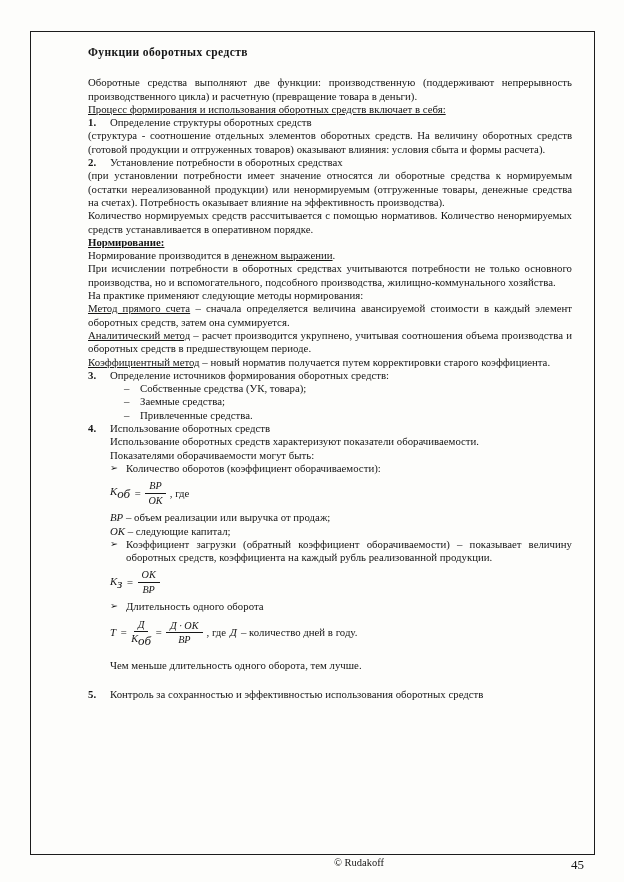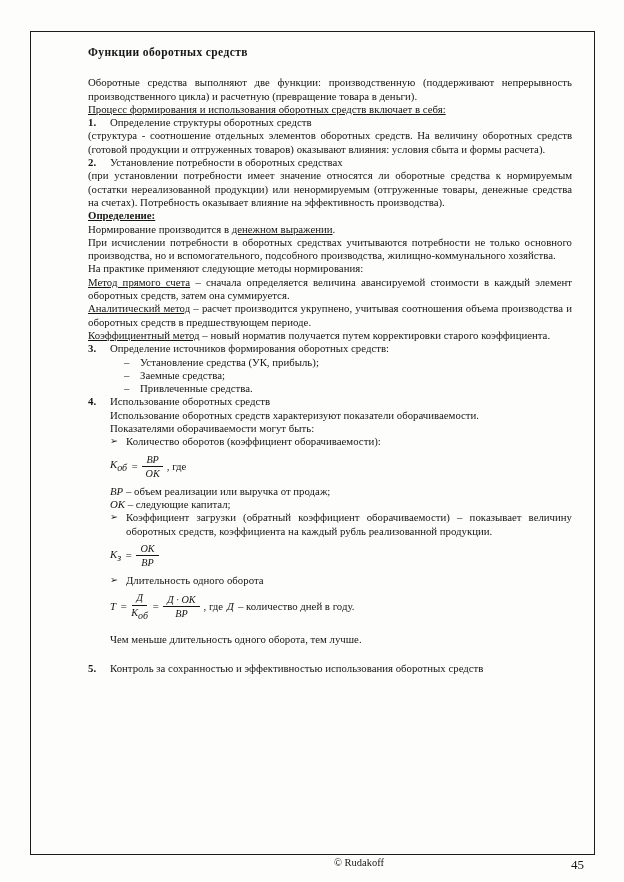--- a/index.html
+++ b/index.html
@@ -39,21 +39,21 @@
     display: flex; align-items: center; gap: 4px;
     margin: 5px 0 5px 22px;
     font-style: italic; text-align: left;
   }
   .frac {
     display: inline-flex; flex-direction: column; align-items: center;
     font-size: 10.2px; line-height: 11.5px;
   }
   .fnum { border-bottom: 1px solid #151515; padding: 0 4px 1px; }
   .fden { padding-top: 1px; }
-  sub { font-size: 10px; }
+  sub { font-size: 13px; }
   .plain { font-style: normal; }
   .ital { font-style: italic; }
   .def { padding-left: 22px; }
   .concl { padding-left: 22px; margin-top: 12px; }
   .item5 { margin-top: 16px; }
   .footer-copy {
     position: absolute; top: 857px; left: 0; width: 100%;
     text-align: center; font-size: 10.5px; padding-left: 47px;
   }
   .footer-page {
@@ -77,38 +77,39 @@
       <span>Определение структуры оборотных средств</span>
     </div>
     <p>(структура - соотношение отдельных элементов оборотных средств. На величину оборотных средств (готовой продукции и отгруженных товаров) оказывают влияния: условия сбыта и формы расчета).</p>
 
     <div class="li">
       <span class="num">2.</span>
       <span>Установление потребности в оборотных средствах</span>
     </div>
     <p>(при установлении потребности имеет значение относятся ли оборотные средства к нормируемым (остатки нереализованной продукции) или ненормируемым (отгруженные товары, денежные средства на счетах). Потребность оказывает влияние на эффективность производства).</p>
 
-    <p class="b u">Определение:</p>
+    <p>Количество нормируемых средств рассчитывается с помощью нормативов. Количество ненормируемых средств устанавливается в оперативном порядке.</p>
+    <p class="b u">Нормирование:</p>
     <p><span>Нормирование производится в</span> <span class="u">денежном выражении</span><span>.</span></p>
 
     <p>При исчислении потребности в оборотных средствах учитываются потребности не только основного производства, но и вспомогательного, подсобного производства, жилищно-коммунального хозяйства.</p>
 
     <p>На практике применяют следующие методы нормирования:</p>
 
     <p><span class="u">Метод прямого счета</span> <span>– сначала определяется величина авансируемой стоимости в каждый элемент оборотных средств, затем она суммируется.</span></p>
     <p><span class="u">Аналитический метод</span> <span>– расчет производится укрупнено, учитывая соотношения объема производства и оборотных средств в предшествующем периоде.</span></p>
     <p><span class="u">Коэффициентный метод</span> <span>– новый норматив получается путем корректировки старого коэффициента.</span></p>
 
     <div class="li">
       <span class="num">3.</span>
       <span>Определение источников формирования оборотных средств:</span>
     </div>
     <div class="sub-li">
       <span class="dash">–</span>
-      <span>Установление средства (УК, прибыль);</span>
+      <span>Собственные средства (УК, товара);</span>
     </div>
     <div class="sub-li">
       <span class="dash">–</span>
       <span>Заемные средства;</span>
     </div>
     <div class="sub-li">
       <span class="dash">–</span>
       <span>Привлеченные средства.</span>
     </div>
 

